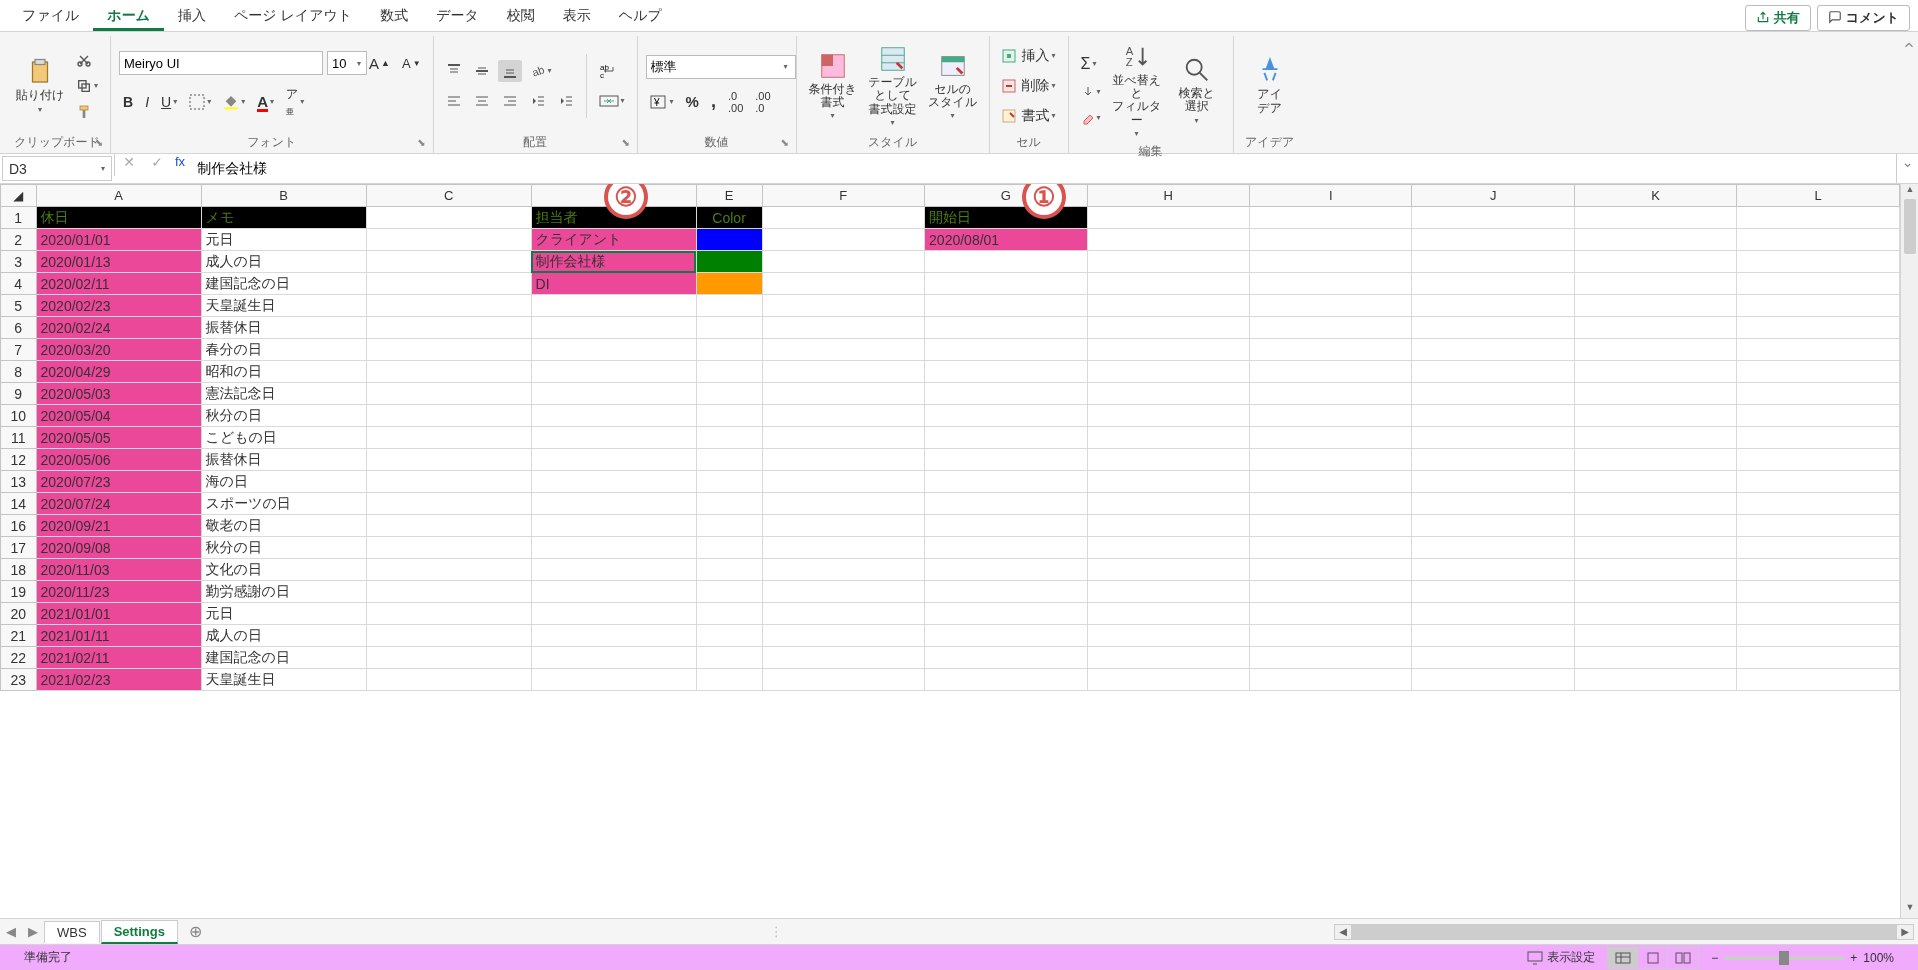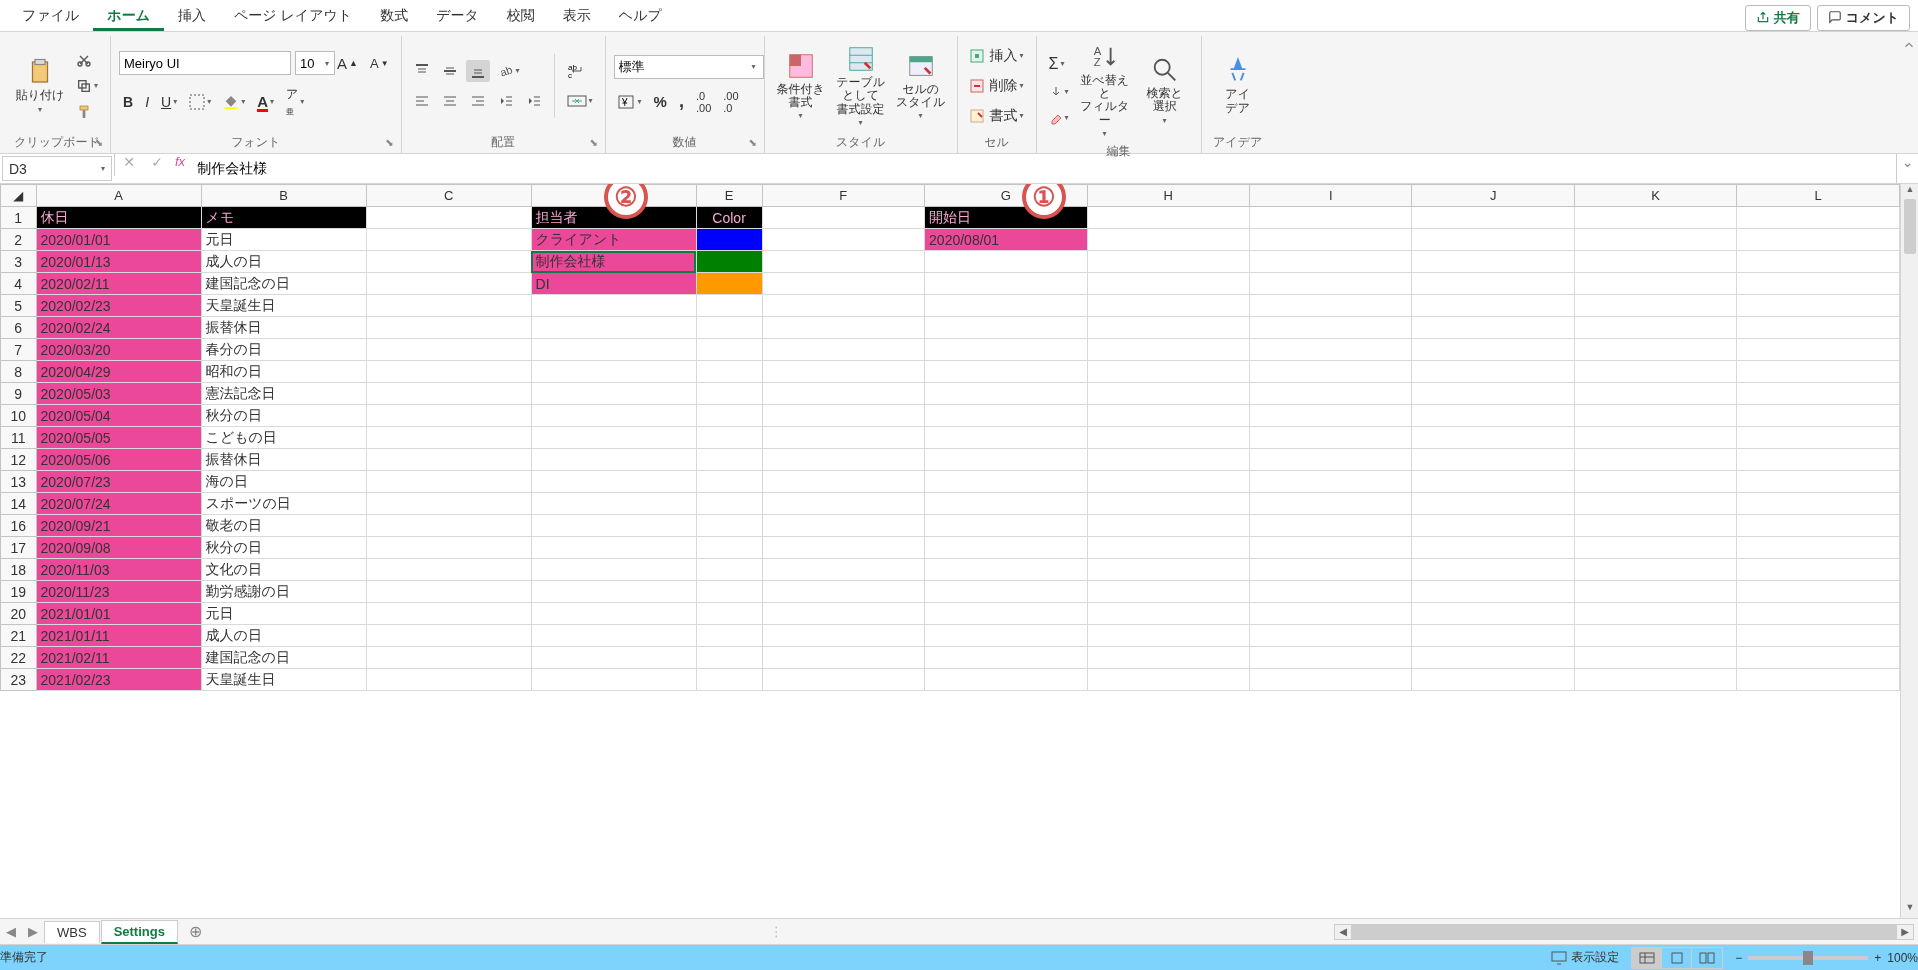--- a/index.html
+++ b/index.html
@@ -20,46 +20,46 @@
 .dlaunch{position:absolute;right:-4px;bottom:0;width:14px;height:14px;font-size:10px;color:#888;cursor:pointer}
 .big{display:flex;flex-direction:column;align-items:center;width:56px;gap:2px;cursor:pointer;padding:2px}
 .big svg{width:30px;height:30px}
 .big .label{font-size:12px;line-height:1.1;text-align:center}
 .stack{display:flex;flex-direction:column;gap:4px;justify-content:center}
 .row{display:flex;align-items:center;gap:4px}
 .btn{padding:3px 4px;cursor:pointer;border-radius:2px;display:flex;align-items:center;gap:2px}
 .dd{font-size:8px;color:#666}
 .sep{width:1px;height:64px;background:#d4d4d4;margin:0 4px}
 select,.combo{border:1px solid #bbb;background:#fff;font-size:13px;padding:2px 4px}
-.font-combo{width:172px;height:24px}
+.font-combo{width:204px;height:24px}
 .size-combo{width:40px;height:24px}
 .num-combo{width:150px;height:24px}
 
 .formulabar{display:flex;border-bottom:1px solid #d4d4d4;height:30px;background:#fff}
 .namebox{width:110px;border:1px solid #ccc;padding:3px 6px;font-size:14px;margin:2px;display:flex;justify-content:space-between;align-items:center}
 .fbar-btn{width:28px;text-align:center;color:#888;cursor:pointer;font-size:14px}
 .fbar-btn.cancel{color:#aaa}
 .fbar-btn.ok{color:#aaa}
-.fx{font-style:italic;font-size:13px;color:#ec4899;padding:0 4px}
+.fx{font-size:13px;color:#1d4ed8;padding:0 4px}
 .formulainput{flex:1;border:none;padding:3px 8px;font-size:14px;outline:none}
 .fbar-exp{width:22px;border-left:1px solid #ccc;text-align:center;color:#888}
 
 .grid-wrap{flex:1;display:flex;overflow:hidden;position:relative}
 .grid{border-collapse:collapse;width:100%;table-layout:fixed;font-size:14px}
 .grid th,.grid td{border:1px solid #d9d9d9;height:22px;padding:0 4px;white-space:nowrap;overflow:hidden;text-align:left;font-weight:normal}
 .grid thead th{background:#f8f8f8;text-align:center;font-weight:normal;border-color:#c4c4c4;height:22px;font-size:13px}
 .grid .rowhdr{background:#f8f8f8;text-align:center;width:28px;color:#333;border-color:#c4c4c4}
 .corner{width:28px;background:#f8f8f8;border:1px solid #c4c4c4}
 .colA{width:130px}
 .colB{width:130px}
 .colC{width:130px}
 .colD{width:130px}
 .colE{width:52px}
 .colF,.colG,.colH,.colI,.colJ,.colK,.colL{width:128px}
-.hd-black{background:#000;color:#f9a8d4;font-weight:600}
+.hd-black{background:#000;color:#4d7c0f;font-weight:600}
 .hl{background:#ec4899}
 .sel{outline:2px solid #107c41;outline-offset:-2px}
 .color-blue{background:#0000ff}
 .color-green{background:#008000}
 .color-orange{background:#ff9900}
 .vscroll{width:18px;background:#f0f0f0;border-left:1px solid #d4d4d4;position:relative}
 .vscroll .thumb{position:absolute;top:15px;left:3px;width:12px;height:55px;background:#cdcdcd;border-radius:2px}
 .vscroll .arr{position:absolute;left:0;width:18px;height:16px;text-align:center;font-size:9px;color:#666}
 
 .callout{position:absolute;width:44px;height:44px;border:4px solid #d9534f;border-radius:50%;background:#fff;color:#d9534f;font-weight:700;font-size:26px;display:flex;align-items:center;justify-content:center;z-index:5}
@@ -68,21 +68,21 @@
 .sheetbar .nav{padding:0 6px;color:#888;cursor:pointer}
 .sheet-tab{padding:3px 12px;border:1px solid #ccc;border-bottom:none;background:#fff;cursor:pointer;margin-right:1px}
 .sheet-tab.active{border-bottom:2px solid #107c41;color:#107c41;font-weight:600}
 .sheetbar .add{padding:0 10px;color:#888;cursor:pointer;font-size:16px}
 .hscroll-area{flex:1;display:flex;align-items:center;padding-left:12px}
 .hscroll{flex:1;max-width:580px;height:16px;background:#f0f0f0;border:1px solid #ccc;display:flex;align-items:center;margin-left:auto;margin-right:4px}
 .hscroll .arr{width:16px;text-align:center;color:#666;font-size:10px}
 .hscroll .track{flex:1;position:relative;height:100%}
 .hscroll .thumb{position:absolute;left:0;width:100%;height:100%;background:#cdcdcd}
 
-.status{height:26px;background:#7dd3fc;border-top:1px solid #d4d4d4;display:flex;align-items:center;font-size:12px;padding:0 0;gap:12px}
+.status{height:26px;background:#f0abfc;border-top:1px solid #d4d4d4;display:flex;align-items:center;font-size:12px;padding:0 24px;gap:12px}
 .status .sp{flex:1}
 .viewbtns{display:flex;border:1px solid #ccc}
 .viewbtns .v{width:30px;height:20px;display:flex;align-items:center;justify-content:center;border-right:1px solid #ccc;cursor:pointer}
 .viewbtns .v.active{background:#ccc}
 .viewbtns .v:last-child{border-right:none}
 .zoom{display:flex;align-items:center;gap:6px}
 .zoom-track{width:120px;height:4px;background:#ccc;position:relative}
 .zoom-thumb{width:10px;height:14px;background:#888;position:absolute;left:55px;top:-5px}
 .collapse{position:absolute;right:2px;top:6px;cursor:pointer;color:#888}
 </style>

